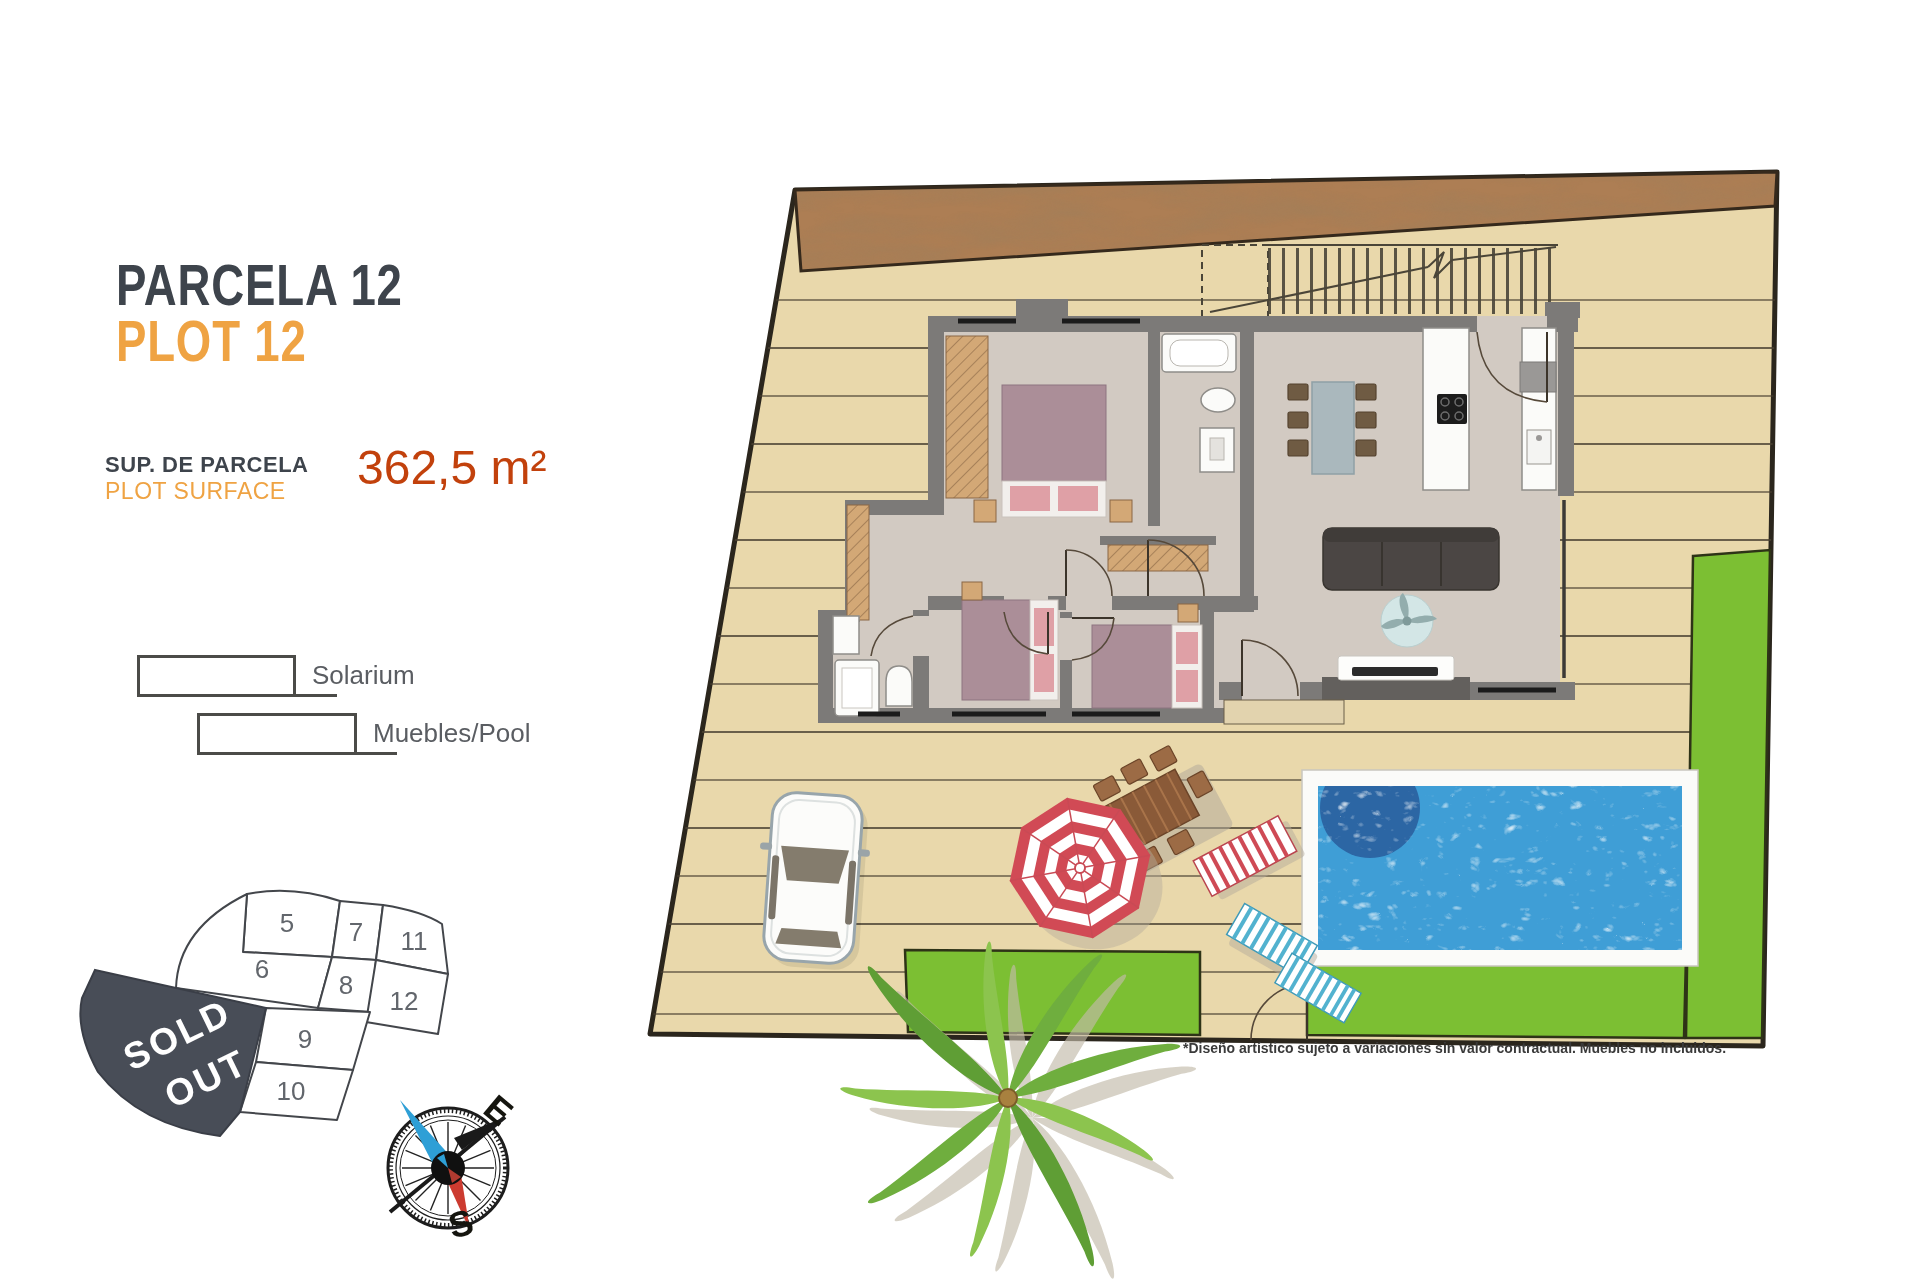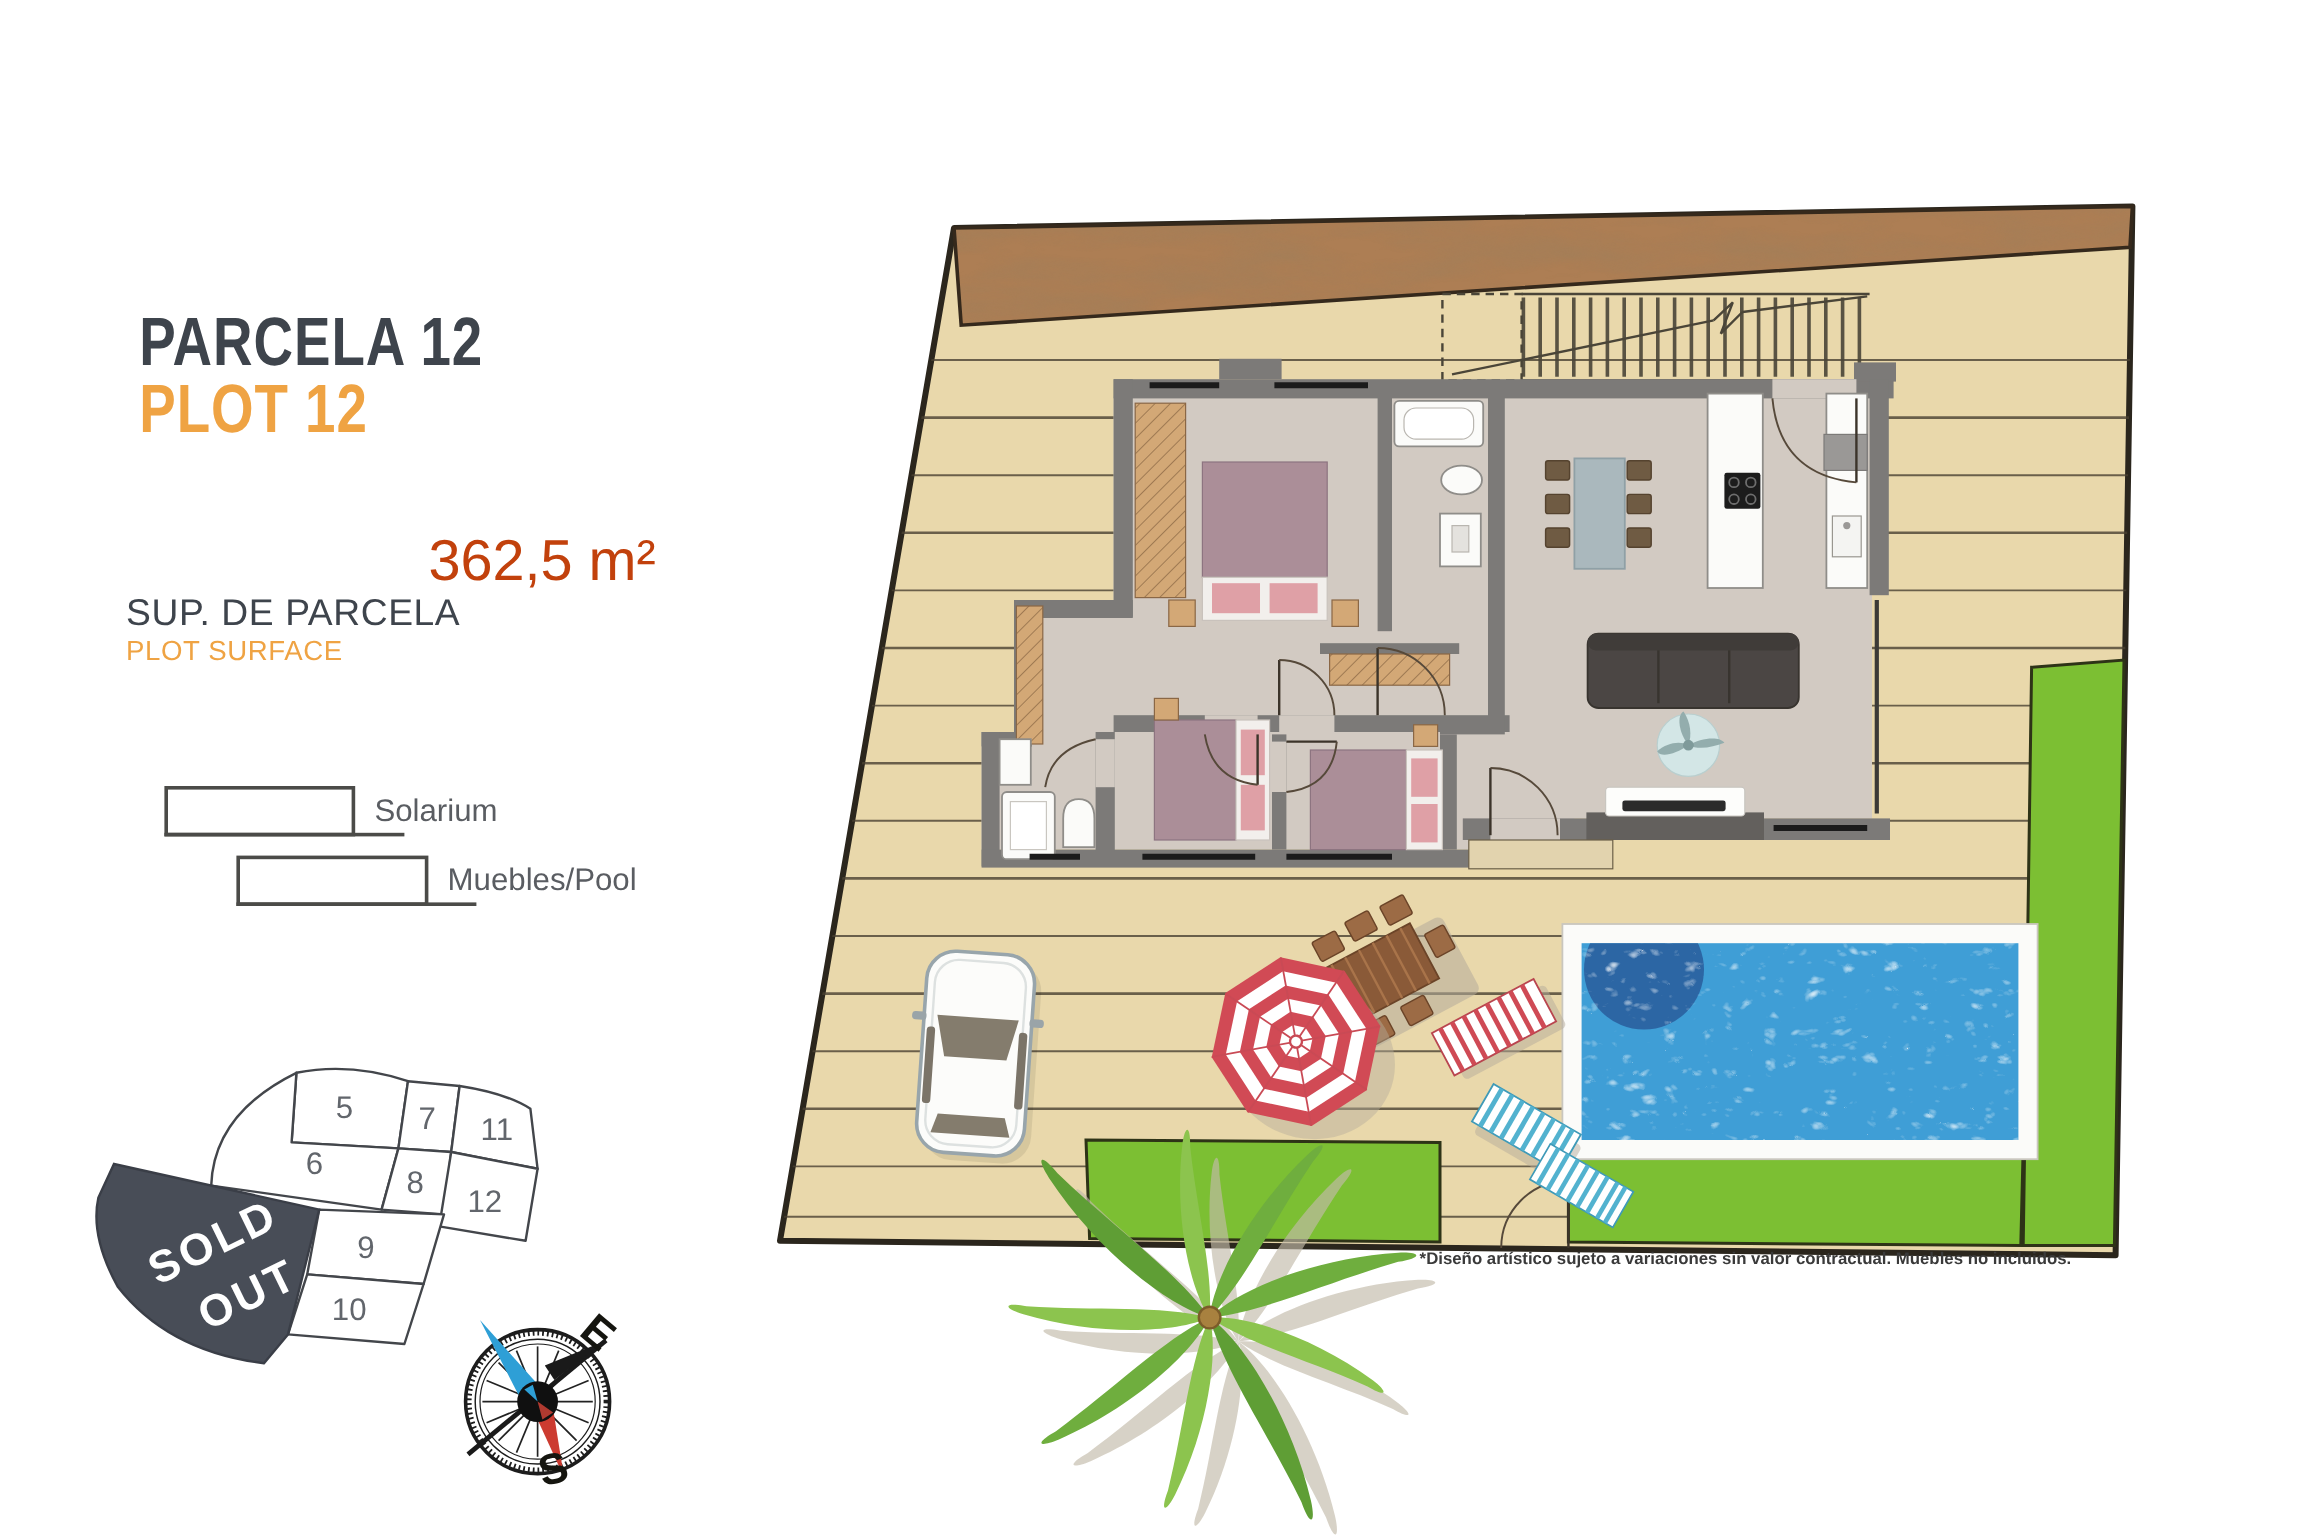--- a/index.html
+++ b/index.html
@@ -7,21 +7,21 @@
           font-family:"Liberation Sans", sans-serif;}
   #plan-svg{position:absolute;left:0;top:0;}
 
   
   .title-block{position:absolute;left:104px;top:258px;line-height:0.98;margin-left:12px;}
   .title-es{font-size:57px;font-weight:bold;color:#3e444c;letter-spacing:1px;
             transform:scaleX(0.80);transform-origin:left center;white-space:nowrap;}
   .title-en{font-size:57px;font-weight:bold;color:#efa343;letter-spacing:1px;
             transform:scaleX(0.80);transform-origin:left center;white-space:nowrap;}
   .surface-block{position:absolute;left:105px;top:452px;line-height:1.2;}
-  .surface-es{font-size:31px;font-weight:normal;color:#3e444c;letter-spacing:0.5px;white-space:nowrap;margin-top:40px;}
+  .surface-es{font-size:22px;font-weight:bold;color:#3e444c;letter-spacing:0.5px;white-space:nowrap;}
   .surface-en{font-size:23px;font-weight:normal;color:#efa343;letter-spacing:0.5px;white-space:nowrap;}
   .surface-value{position:absolute;left:357px;top:440px;font-size:48px;font-weight:400;color:#c2410c;white-space:nowrap;}
 
   .legend-box{position:absolute;background:#ffffff;border:3px solid #4b4b48;}
   .legend-line{position:absolute;height:3px;background:#4b4b48;}
   .legend-label{position:absolute;font-size:26px;color:#5a5d62;white-space:nowrap;}
 
   .disclaimer{position:absolute;left:1183px;top:1040px;font-size:14px;font-weight:600;color:#3a3a3a;white-space:nowrap;}
 
   

